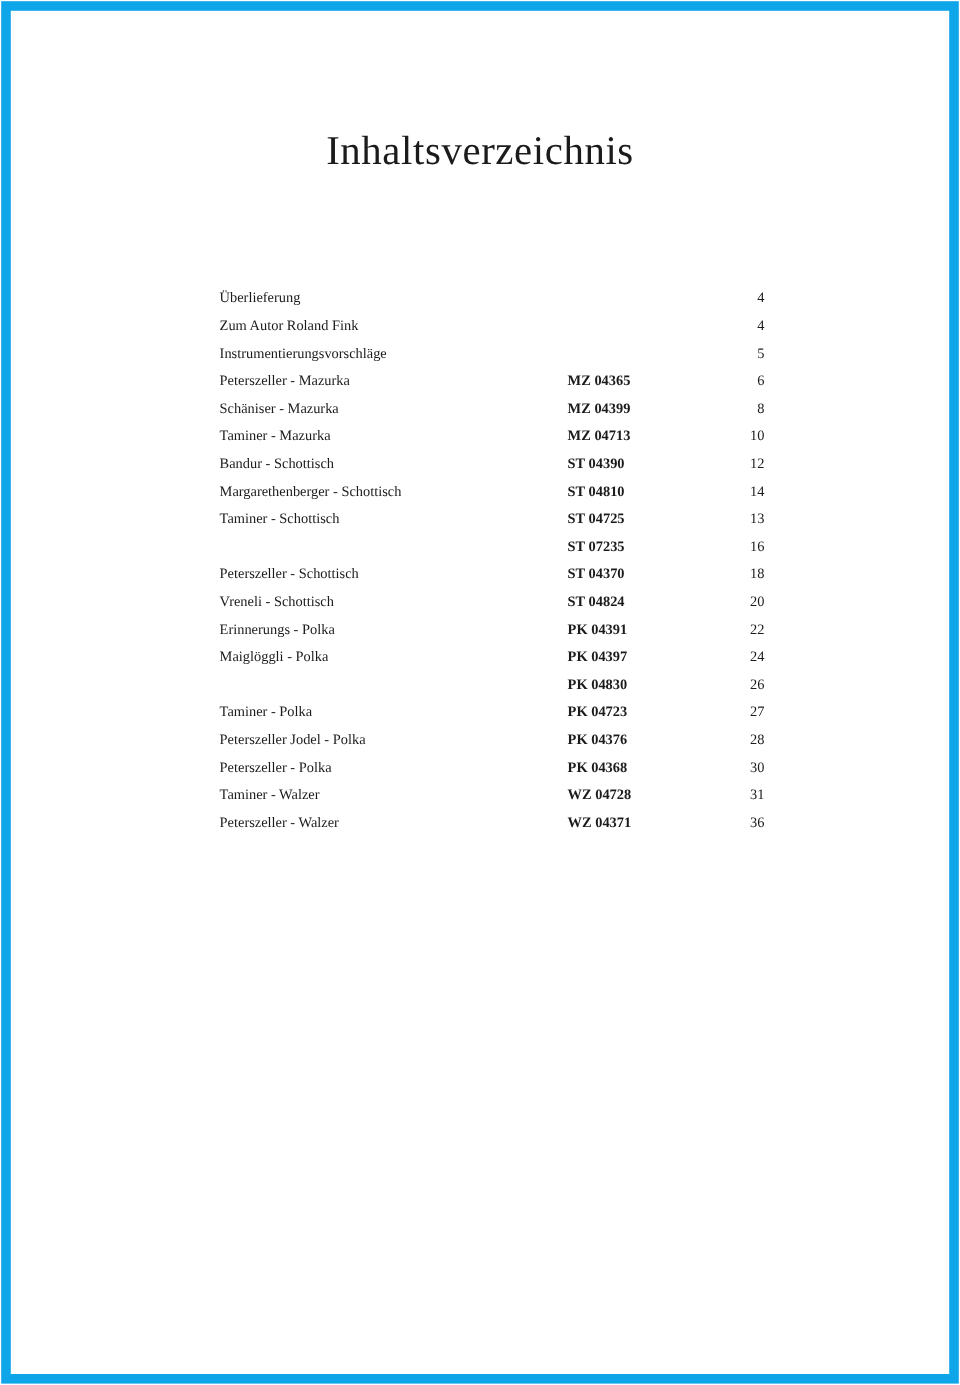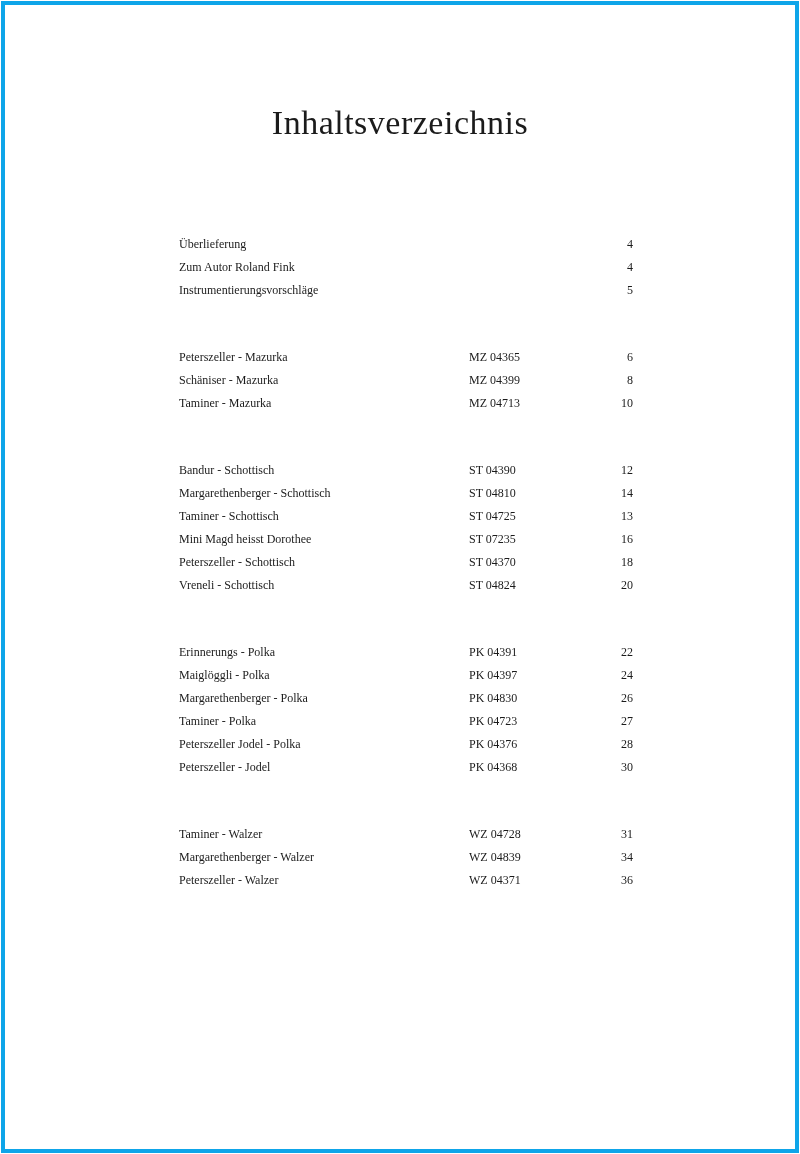--- a/index.html
+++ b/index.html
@@ -6,21 +6,21 @@
     margin: 0;
     padding: 0;
     background: #ffffff;
     width: 800px;
     height: 1154px;
     font-family: "Liberation Serif", serif;
   }
   .page {
     position: absolute;
     inset: 1px;
-    border: 4px solid #0ea5e9;
+    border: 8px solid #0ea5e9;
     background: #ffffff;
     overflow: hidden;
   }
   .title {
     position: absolute;
     top: 75px;
     left: 0;
     width: 100%;
     text-align: center;
     font-size: 34px;
@@ -31,24 +31,24 @@
   }
   .toc {
     position: absolute;
     left: 174px;
     top: 228px;
     width: 454px;
     font-size: 12px;
     line-height: 23px;
     color: #1b1b1b;
   }
-  .section + .section { margin-top: 44px; }
+  .section + .section { }
   .row { position: relative; height: 23px; white-space: nowrap; }
   .row .col-title { display: inline-block; }
-  .row .col-code  { position: absolute; left: 290px; top: 0; }
+  .row .col-code  { position: absolute; left: 290px; top: 0; font-weight: bold; }
   .row .col-page  { position: absolute; right: 0; top: 0; text-align: right; }
 </style>
 </head>
 <body>
 
 <div class="page">
   <h1 class="title">Inhaltsverzeichnis</h1>
   <div class="toc">
       <div class="section">
         <div class="row"><span class="col-title">Überlieferung</span><span class="col-code"></span><span class="col-page">4</span></div>
@@ -57,31 +57,30 @@
       </div>
       <div class="section">
         <div class="row"><span class="col-title">Peterszeller - Mazurka</span><span class="col-code">MZ 04365</span><span class="col-page">6</span></div>
         <div class="row"><span class="col-title">Schäniser - Mazurka</span><span class="col-code">MZ 04399</span><span class="col-page">8</span></div>
         <div class="row"><span class="col-title">Taminer - Mazurka</span><span class="col-code">MZ 04713</span><span class="col-page">10</span></div>
       </div>
       <div class="section">
         <div class="row"><span class="col-title">Bandur - Schottisch</span><span class="col-code">ST 04390</span><span class="col-page">12</span></div>
         <div class="row"><span class="col-title">Margarethenberger - Schottisch</span><span class="col-code">ST 04810</span><span class="col-page">14</span></div>
         <div class="row"><span class="col-title">Taminer - Schottisch</span><span class="col-code">ST 04725</span><span class="col-page">13</span></div>
-        <div class="row"><span class="col-title">Mini Magd heisst Dorothee</span><span class="col-code">ST 07235</span><span class="col-page">16</span></div>
+        <div class="row"><span class="col-code">ST 07235</span><span class="col-page">16</span></div>
         <div class="row"><span class="col-title">Peterszeller - Schottisch</span><span class="col-code">ST 04370</span><span class="col-page">18</span></div>
         <div class="row"><span class="col-title">Vreneli - Schottisch</span><span class="col-code">ST 04824</span><span class="col-page">20</span></div>
       </div>
       <div class="section">
         <div class="row"><span class="col-title">Erinnerungs - Polka</span><span class="col-code">PK 04391</span><span class="col-page">22</span></div>
         <div class="row"><span class="col-title">Maiglöggli - Polka</span><span class="col-code">PK 04397</span><span class="col-page">24</span></div>
-        <div class="row"><span class="col-title">Margarethenberger - Polka</span><span class="col-code">PK 04830</span><span class="col-page">26</span></div>
+        <div class="row"><span class="col-code">PK 04830</span><span class="col-page">26</span></div>
         <div class="row"><span class="col-title">Taminer - Polka</span><span class="col-code">PK 04723</span><span class="col-page">27</span></div>
         <div class="row"><span class="col-title">Peterszeller Jodel - Polka</span><span class="col-code">PK 04376</span><span class="col-page">28</span></div>
-        <div class="row"><span class="col-title">Peterszeller - Jodel</span><span class="col-code">PK 04368</span><span class="col-page">30</span></div>
+        <div class="row"><span class="col-title">Peterszeller - Polka</span><span class="col-code">PK 04368</span><span class="col-page">30</span></div>
       </div>
       <div class="section">
         <div class="row"><span class="col-title">Taminer - Walzer</span><span class="col-code">WZ 04728</span><span class="col-page">31</span></div>
-        <div class="row"><span class="col-title">Margarethenberger - Walzer</span><span class="col-code">WZ 04839</span><span class="col-page">34</span></div>
         <div class="row"><span class="col-title">Peterszeller - Walzer</span><span class="col-code">WZ 04371</span><span class="col-page">36</span></div>
       </div>
     </div>
 </div>
 
 </body></html>

